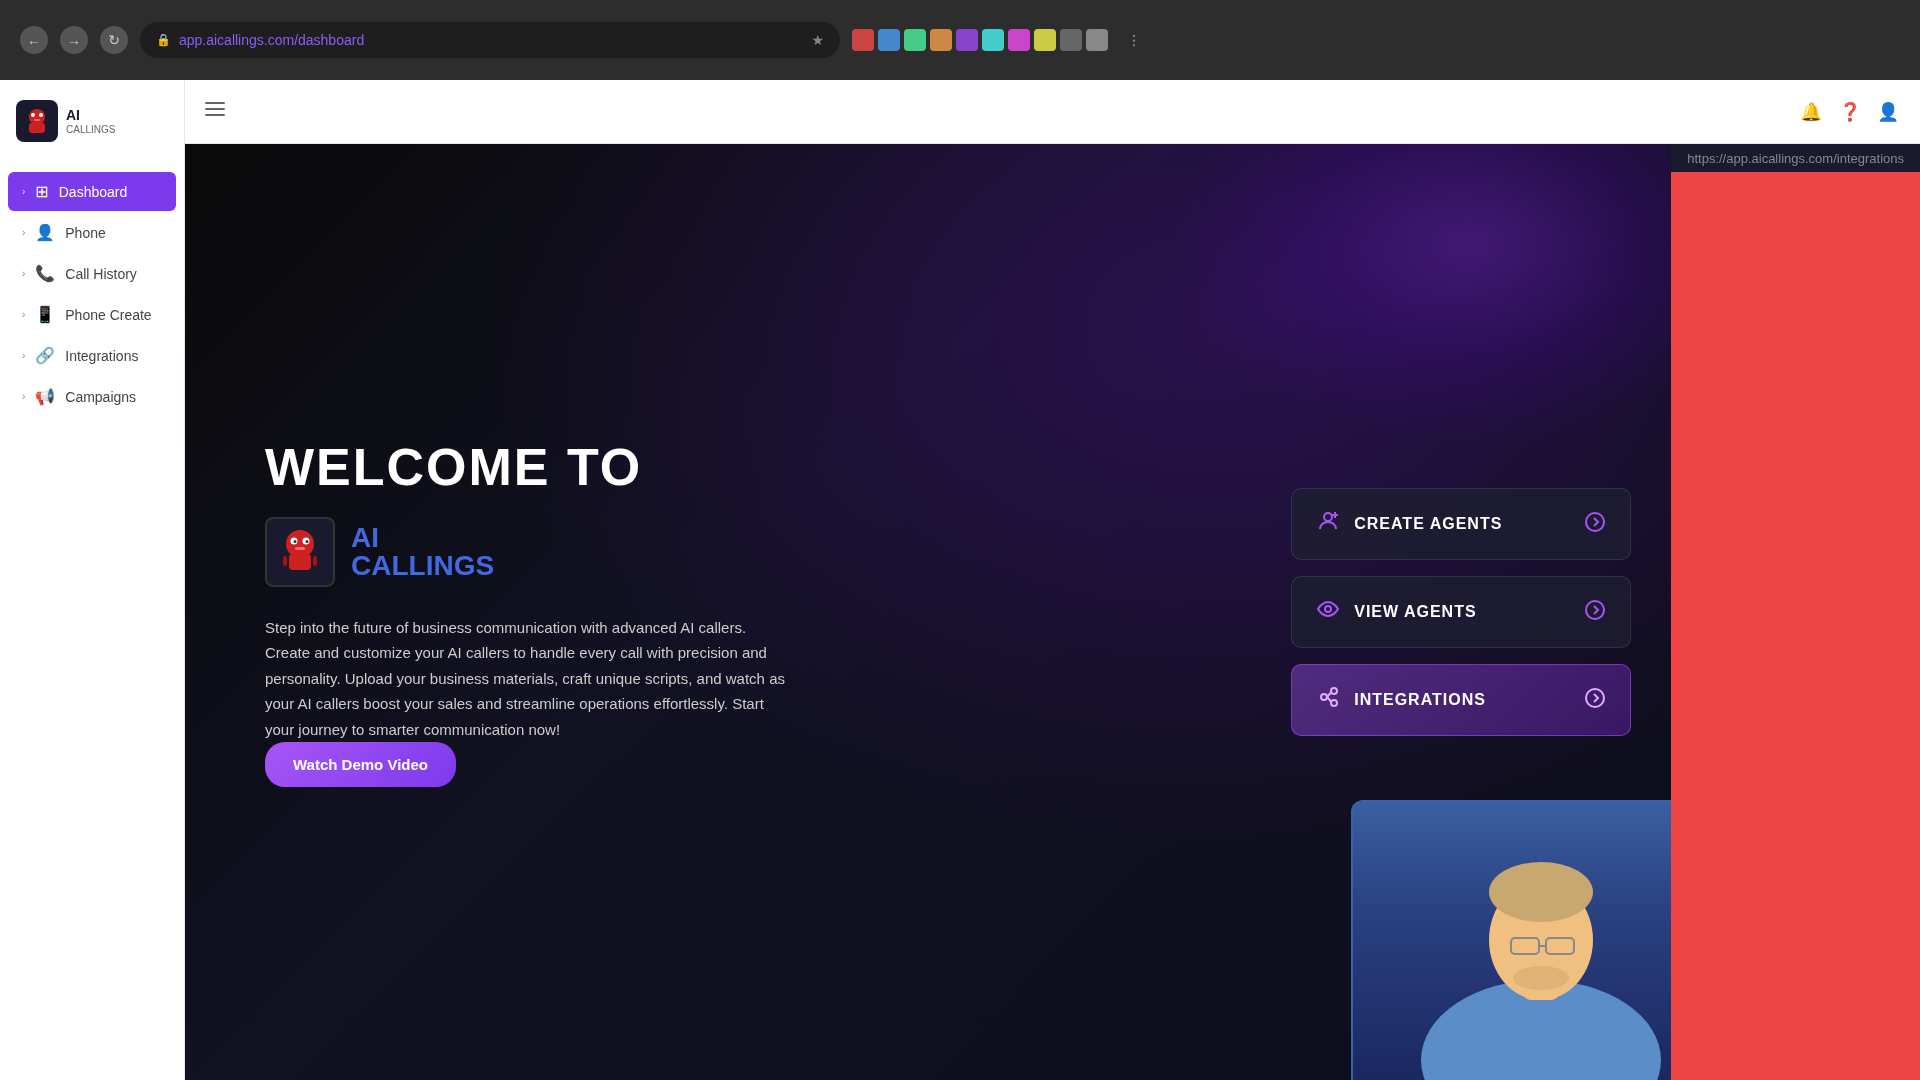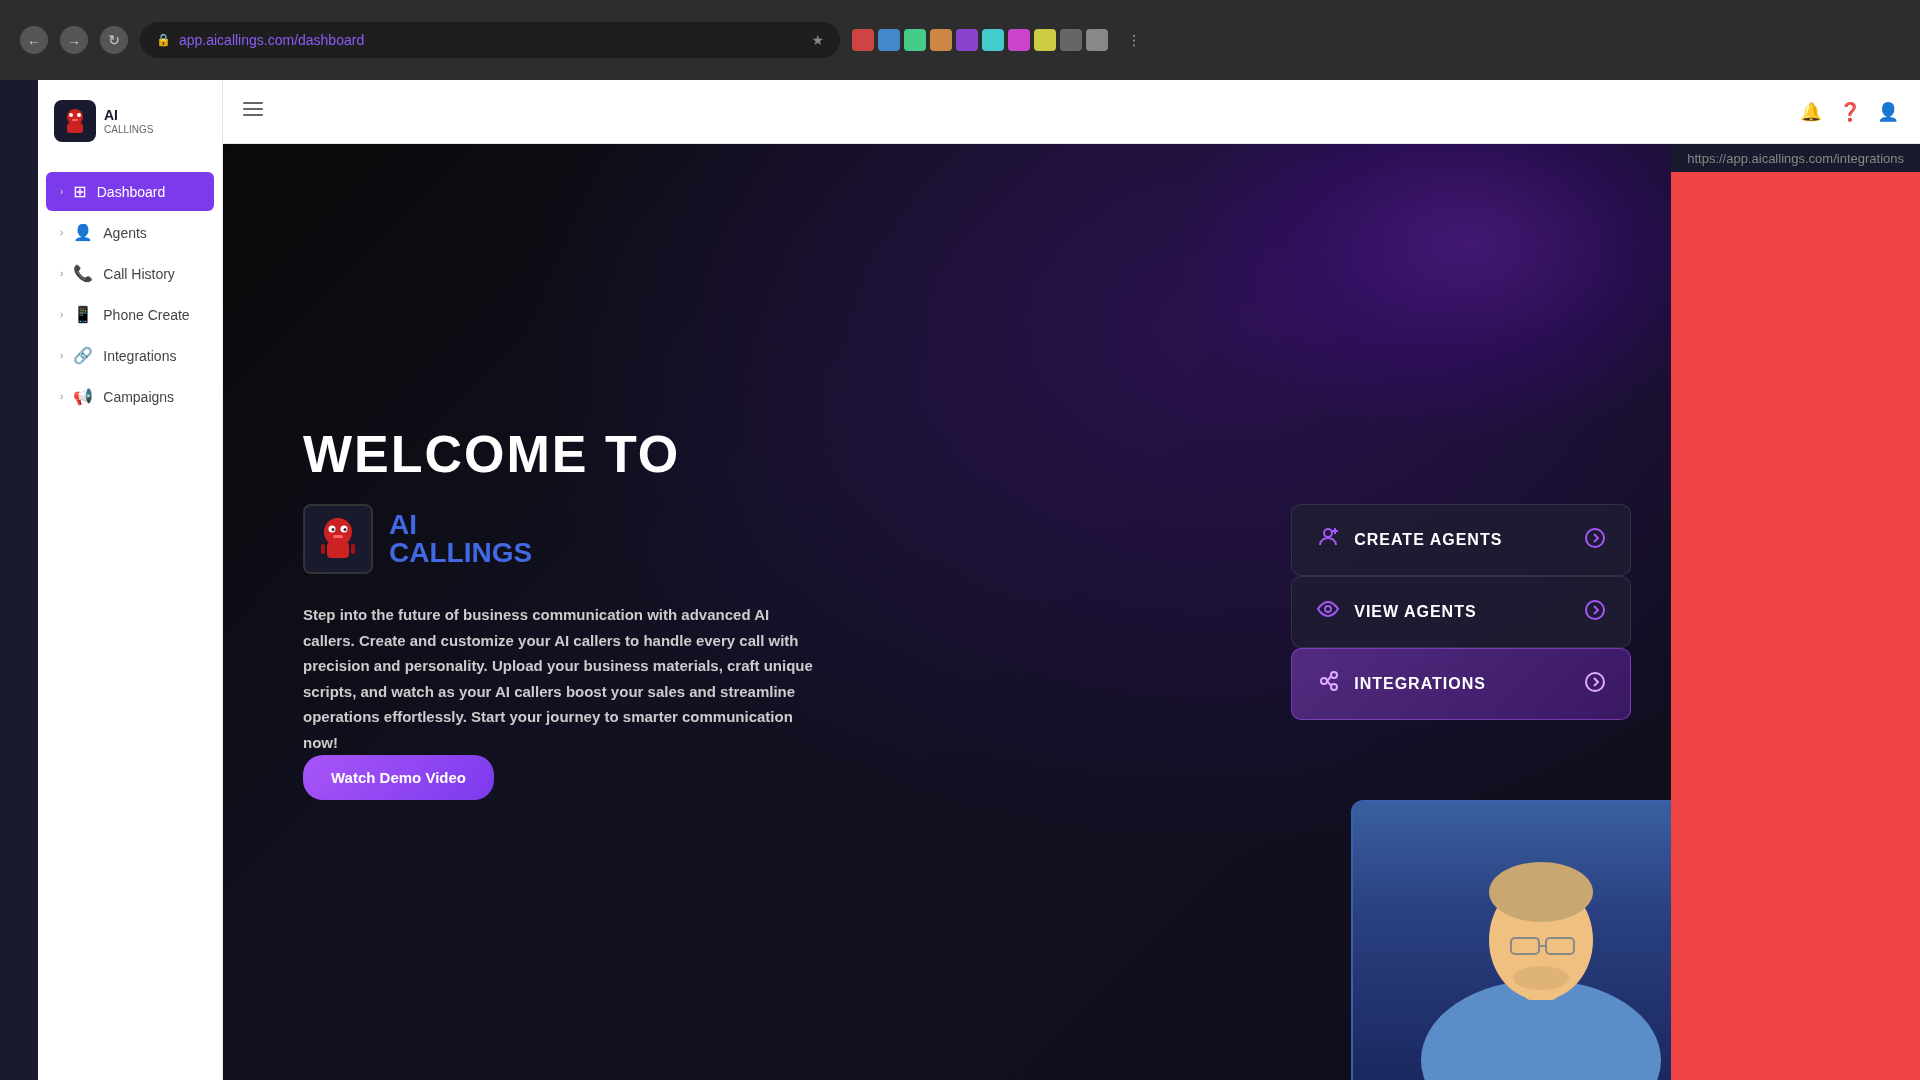--- a/index.html
+++ b/index.html
@@ -56,21 +56,20 @@
       border-radius: 4px;
       background: #555;
       display: flex; align-items: center; justify-content: center;
     }
 
     
     .app-container {
       flex: 1;
       display: flex;
       overflow: hidden;
-      padding-left: 38px;
     }
 
     
     .sidebar {
       width: 185px;
       background: #ffffff;
       flex-shrink: 0;
       display: flex;
       flex-direction: column;
       border-right: 1px solid #e5e7eb;
@@ -227,21 +226,20 @@
       font-weight: 800;
       color: #4169e1;
       line-height: 1;
     }
 
     .hero-description {
       color: #cccccc;
       font-size: 15px;
       line-height: 1.7;
       max-width: 520px;
-      font-weight: bold;
     }
 
     .watch-demo-btn {
       display: inline-flex;
       align-items: center;
       gap: 8px;
       background: linear-gradient(135deg, #a855f7, #7c3aed);
       color: white;
       border: none;
       padding: 14px 28px;
@@ -252,21 +250,21 @@
       width: fit-content;
     }
 
     
     .hero-right {
       width: 400px;
       padding: 40px 40px 40px 20px;
       display: flex;
       flex-direction: column;
       justify-content: center;
-      gap: 0;
+      gap: 16px;
       z-index: 1;
     }
 
     .action-card {
       background: rgba(30, 30, 50, 0.8);
       border: 1px solid rgba(255,255,255,0.1);
       border-radius: 10px;
       padding: 20px 24px;
       display: flex;
       align-items: center;
@@ -385,21 +383,21 @@
 
       <div class="nav-item active">
         <span class="nav-chevron">›</span>
         <span class="nav-icon">⊞</span>
         <span>Dashboard</span>
       </div>
 
       <div class="nav-item">
         <span class="nav-chevron">›</span>
         <span class="nav-icon">👤</span>
-        <span>Agents</span>
+        <span>Phone</span>
       </div>
 
       <div class="nav-item">
         <span class="nav-chevron">›</span>
         <span class="nav-icon">📞</span>
         <span>Call History</span>
       </div>
 
       <div class="nav-item">
         <span class="nav-chevron">›</span>

